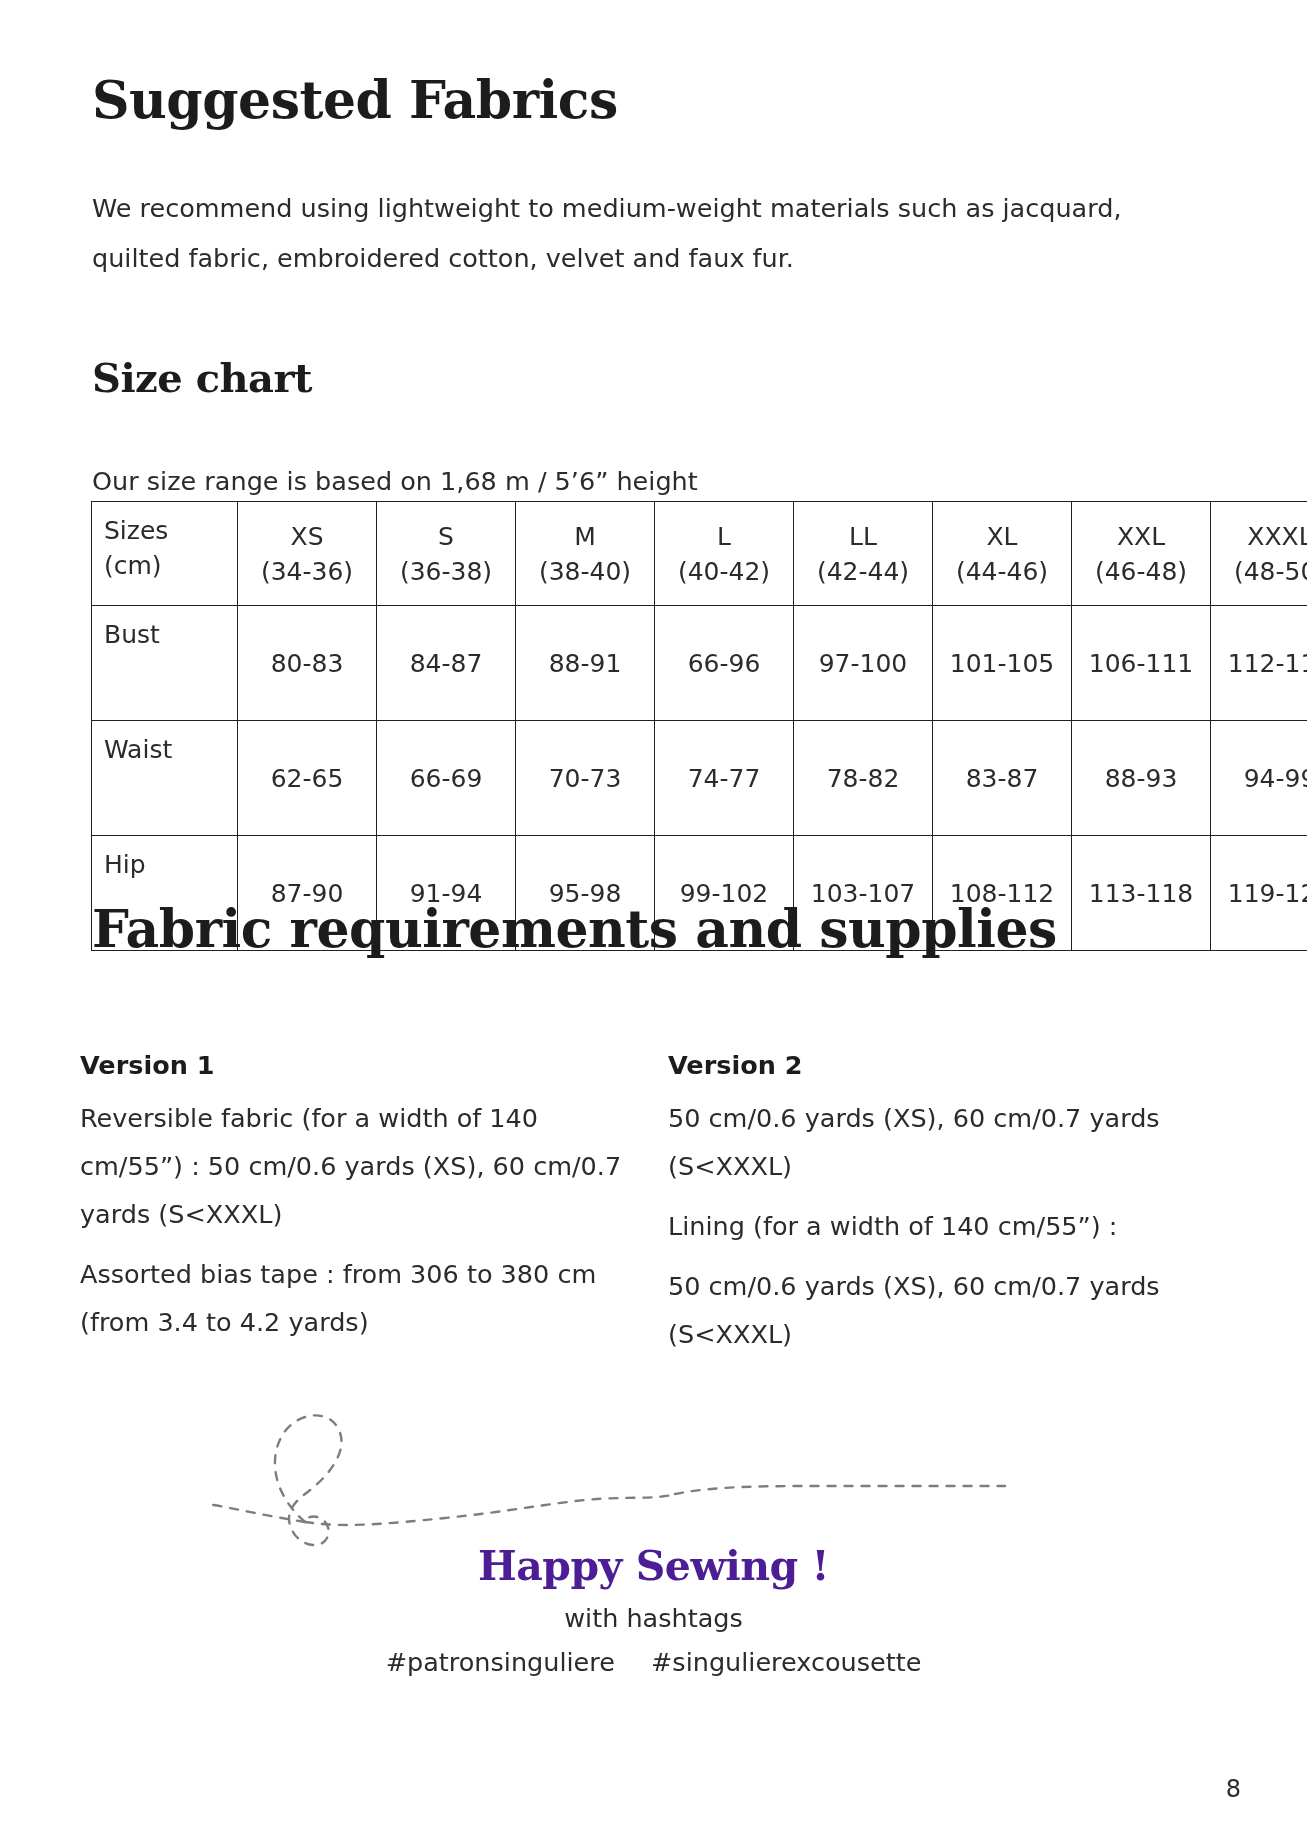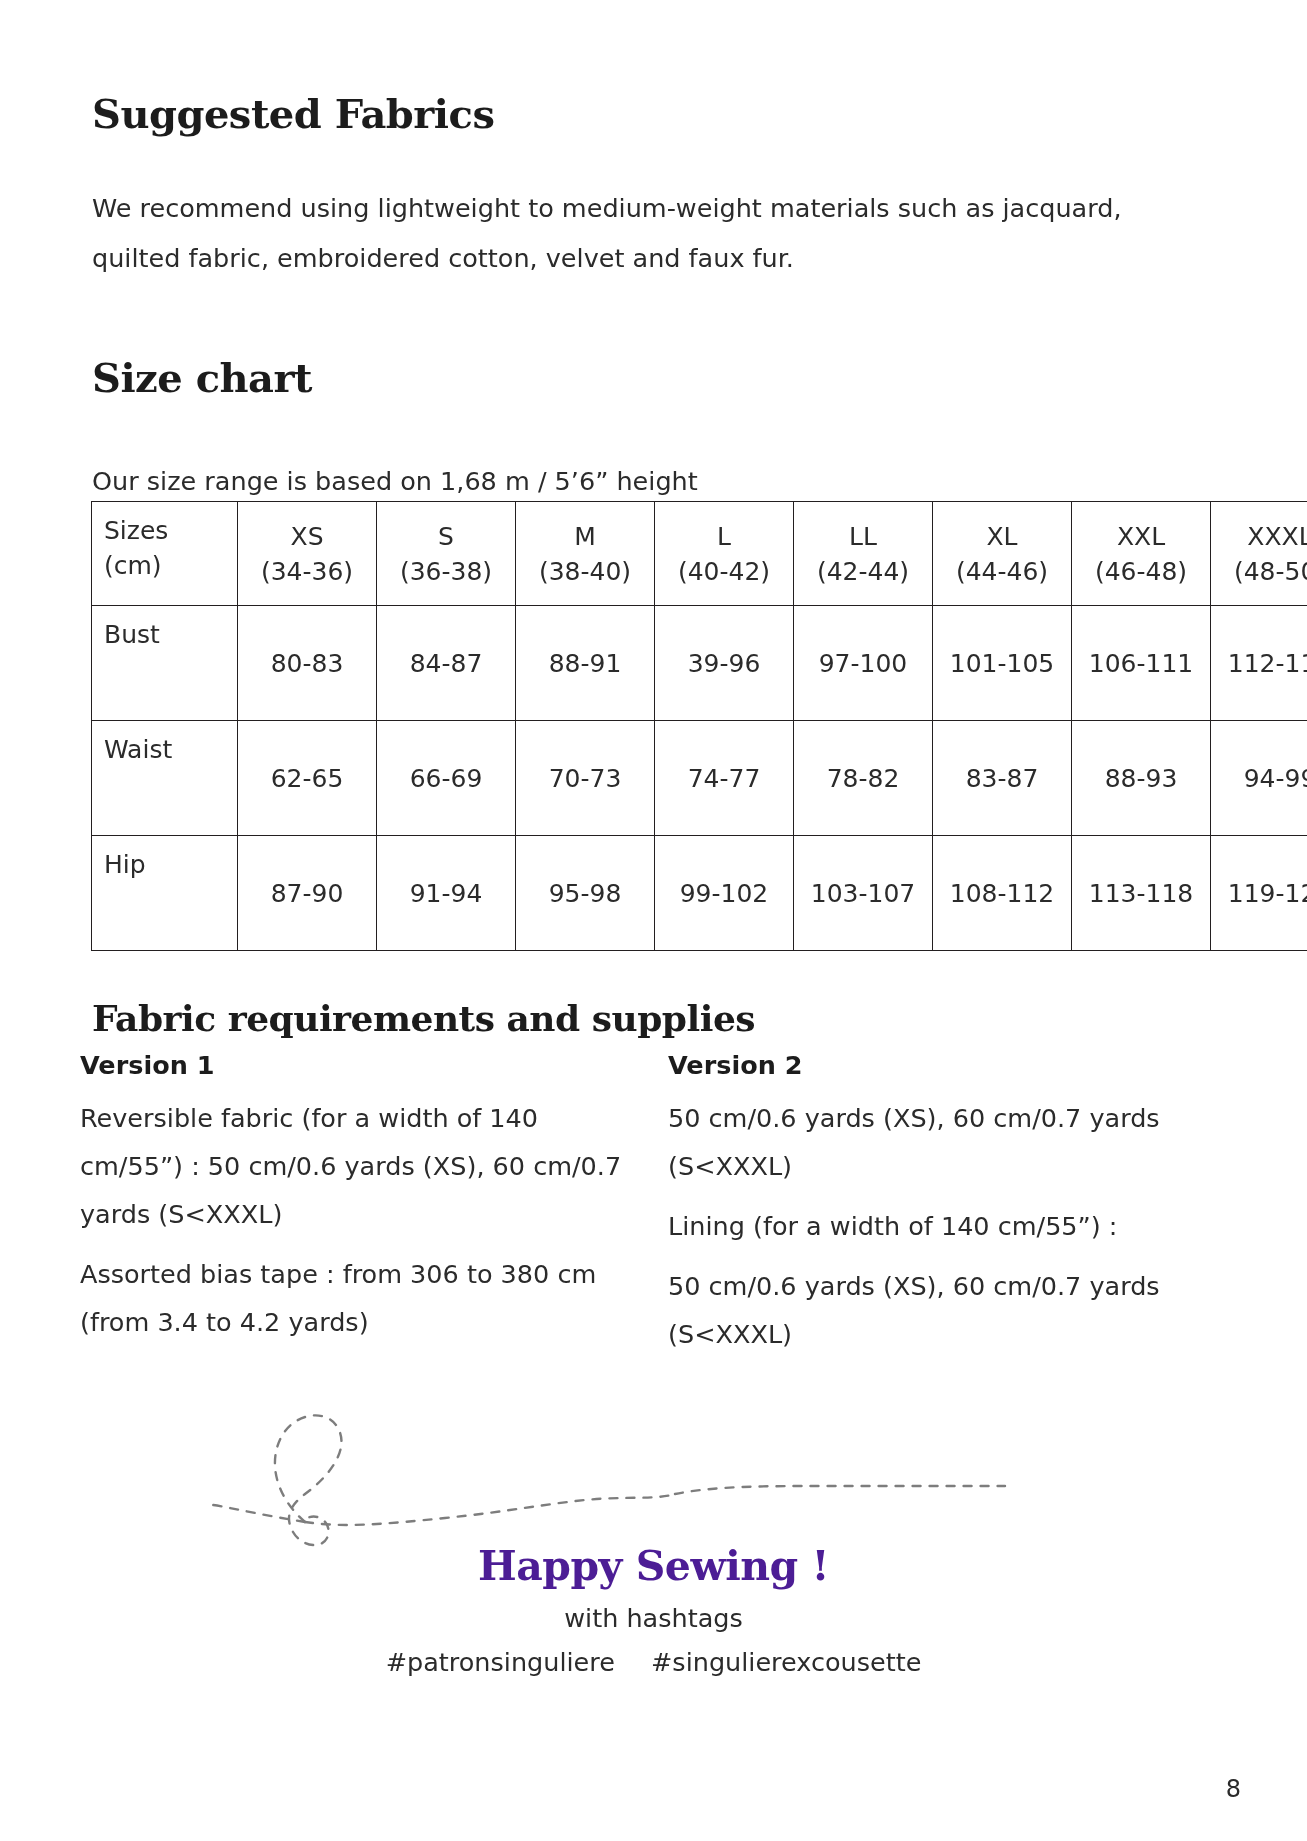--- a/index.html
+++ b/index.html
@@ -29,22 +29,22 @@
     font-weight: bold;
     letter-spacing: -0.5px;
     color: #1c1c1c;
     margin: 0;
   }
 
   
   .sf-title {
     position: absolute;
     left: 92px;
-    top: 94px;
-    font-size: 40px;
+    top: 74px;
+    font-size: 52px;
     line-height: 1.0;
   }
   .sf-body {
     position: absolute;
     left: 92px;
     top: 157px;
     width: 1070px;
     font-size: 25.5px;
     line-height: 50px;
     color: #2b2b2b;
@@ -98,22 +98,22 @@
     vertical-align: top;
     padding-top: 11px;
   }
   col.c0 { width: 146px; }
   col.cc { width: 139px; }
 
   
   .fr-title {
     position: absolute;
     left: 92px;
-    top: 1000px;
-    font-size: 36px;
+    top: 903px;
+    font-size: 52px;
     line-height: 1.0;
   }
 
   .col-left {
     position: absolute;
     left: 80px;
     top: 1050px;
     width: 560px;
   }
   .col-right {
@@ -242,21 +242,21 @@
           <div>XXXL</div>
           <div>(48-50)</div>
         </td>
       </tr>
 
       <tr>
         <td class="rowlabel">Bust</td>
         <td>80-83</td>
         <td>84-87</td>
         <td>88-91</td>
-        <td>39-96</td>
+        <td>66-96</td>
         <td>97-100</td>
         <td>101-105</td>
         <td>106-111</td>
         <td>112-117</td>
       </tr>
 
       <tr>
         <td class="rowlabel">Waist</td>
         <td>62-65</td>
         <td>66-69</td>

